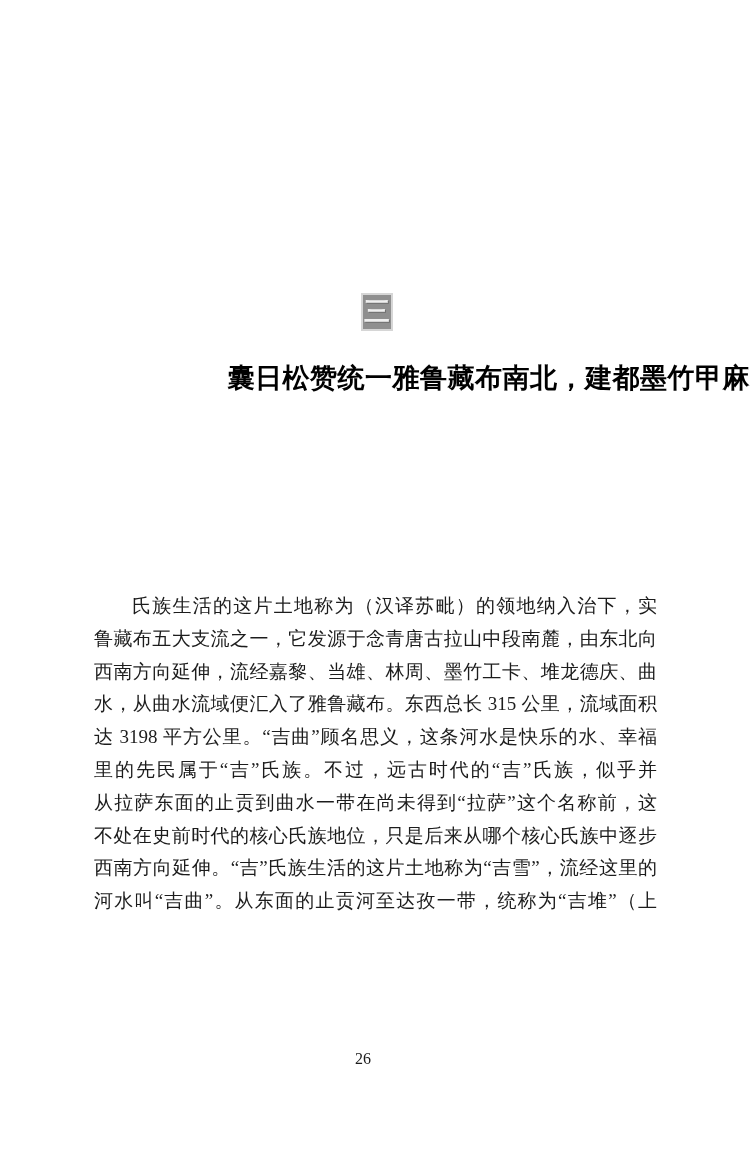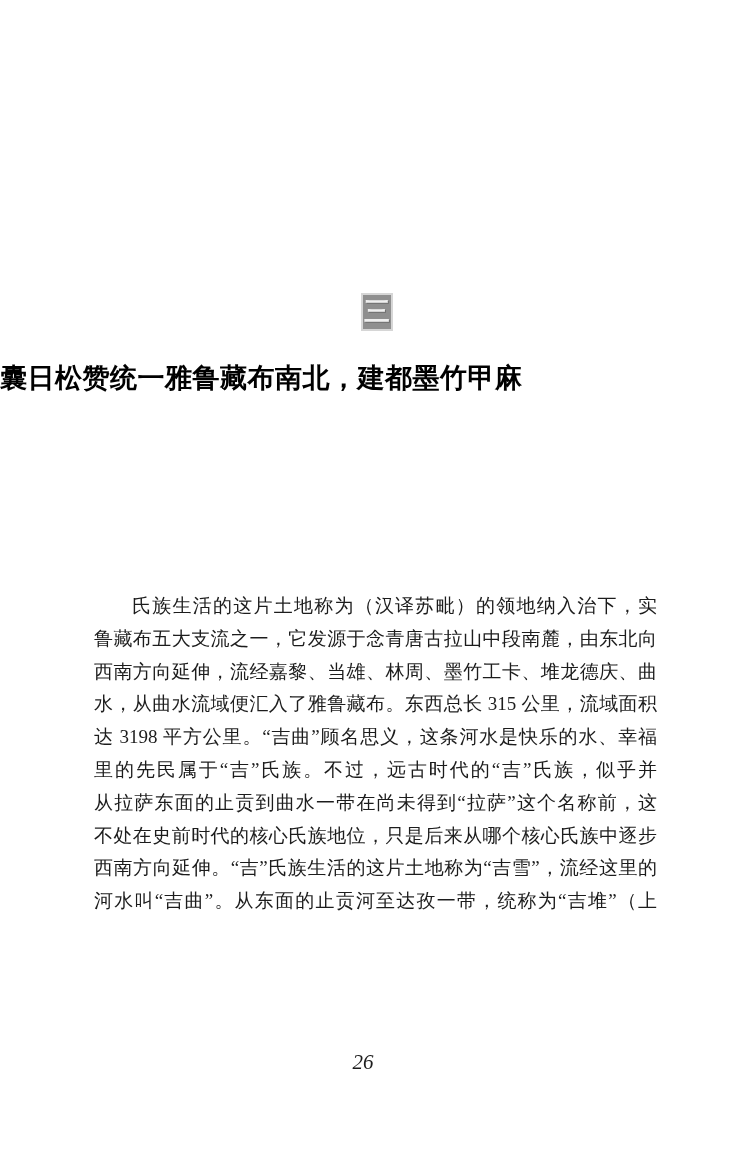--- a/index.html
+++ b/index.html
@@ -35,21 +35,21 @@
     font-weight: bold;
     line-height: 1;
     text-shadow: 1px 1px 0 #6e6e6e;
     font-family: "Liberation Serif", serif;
   }
   .chapter-title {
     position: absolute;
     top: 343px;
     left: 0;
     width: 750px;
-    text-align: left;
+    text-align: right;
     font-size: 27px;
     font-weight: bold;
     color: #000000;
     letter-spacing: 0.5px;
     line-height: 34px;
   }
   .body-paragraph {
     position: absolute;
     top: 590px;
     left: 94px;
@@ -66,23 +66,22 @@
   }
   .body-line:first-child {
     text-indent: 2em;
   }
   .page-number {
     position: absolute;
     top: 1050px;
     left: 0;
     width: 726px;
     text-align: center;
-    font-size: 21px;
+    font-size: 16px;
     color: #1c1c1c;
-    font-style: italic;
   }
 </style>
 </head>
 <body>
 
 <div class="page">
 
   <div class="chapter-marker">
     <span class="glyph">三</span>
   </div>

